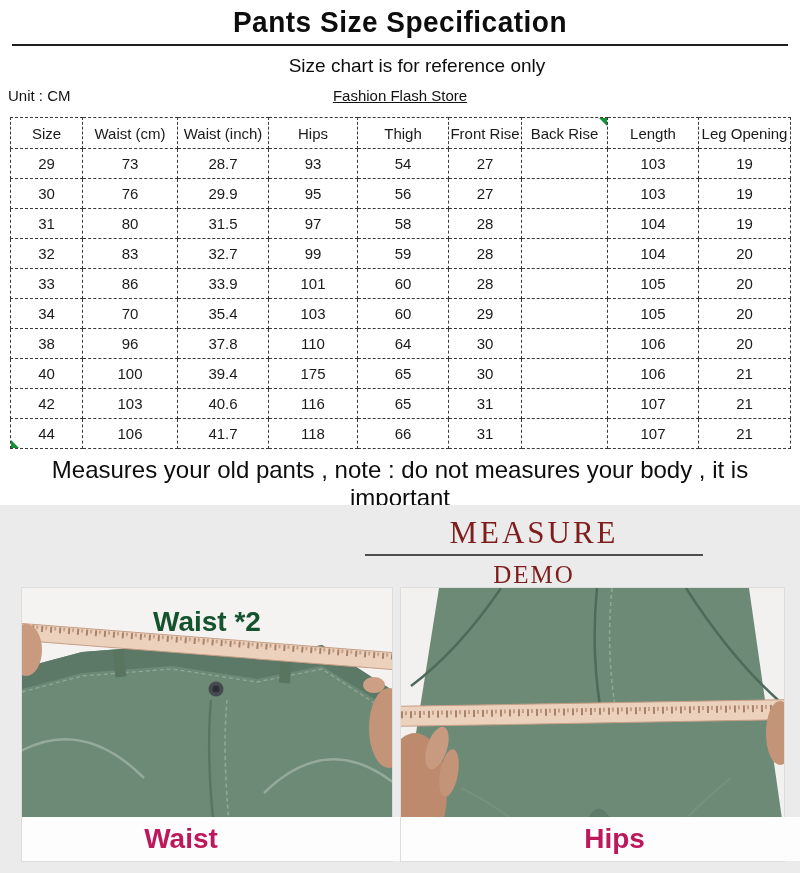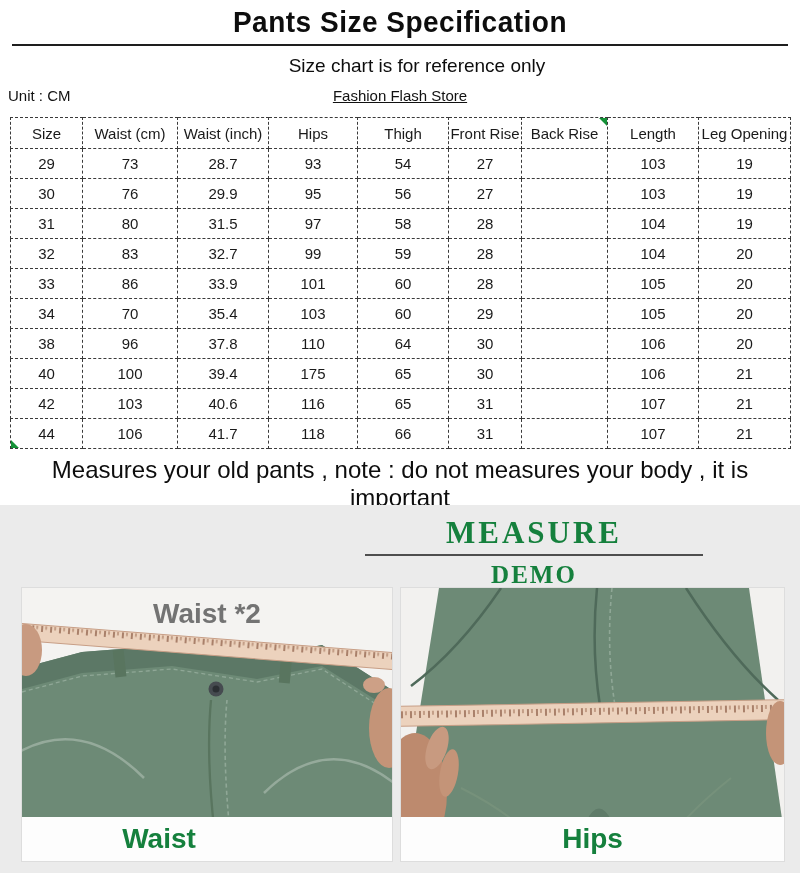--- a/index.html
+++ b/index.html
@@ -82,23 +82,23 @@
   
   .demo-section {
     position:absolute;
     left:0; right:0; top:505px; bottom:0;
     background:#ebebeb;
   }
   .measure-logo {
     position:absolute;
     left:363px; top:10px; width:342px;
     text-align:center;
-    color:#15803d;
+    color:#7f1d1d;
     font-family:"Liberation Serif", serif;
-    font-weight:bold;
+    font-weight:normal;
   }
   .measure-word {
     font-size:31px;
     letter-spacing:3px;
     position:relative;
     z-index:1;
   }
   .measure-rule {
     position:absolute;
     left:2px; right:2px; top:39px;
@@ -121,34 +121,35 @@
     position:relative;
     background:#f4f3f1;
     box-shadow:0 0 0 1px #dddddd;
   }
   .photo-left  { width:370px; }
   .photo-right { width:383px; }
   .photo svg { display:block; }
 
   .photo-top-label {
     position:absolute;
-    top:10px; left:0; width:100%;
+    top:18px; left:0; width:100%;
     text-align:center;
     font-size:28px;
     font-weight:bold;
-    color:#737373;
+    color:#14532d;
   }
   .photo-bottom {
     position:absolute;
     left:0; bottom:0; width:100%; height:44px;
     background:#fdfdfd;
     display:flex; align-items:center; justify-content:center;
     font-size:28px;
     font-weight:bold;
-    color:#15803d;
+    color:#be185d;
+    padding-left:22px;
   }
   .photo-left .photo-bottom span { transform:translateX(-48px); }
 </style>
 </head>
 <body>
 
 <div class="page-title">Pants  Size Specification</div>
 <hr class="title-rule">
 <div class="subtitle">Size chart is for reference only</div>
 <div class="meta-row">

